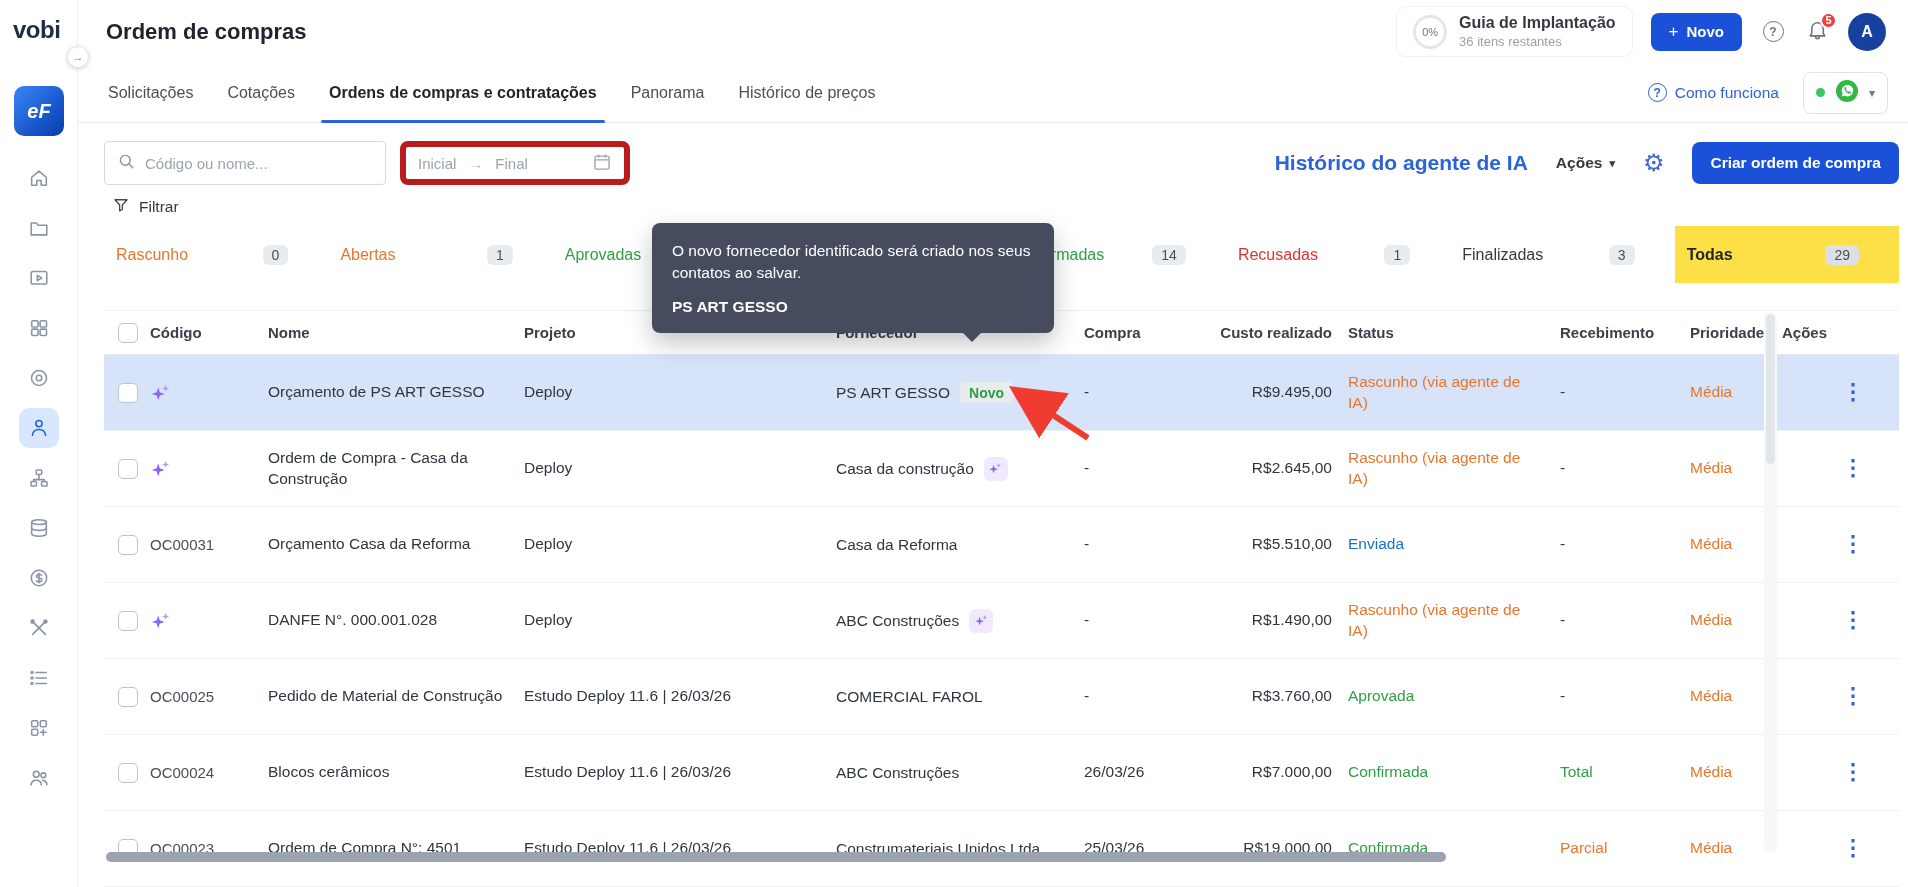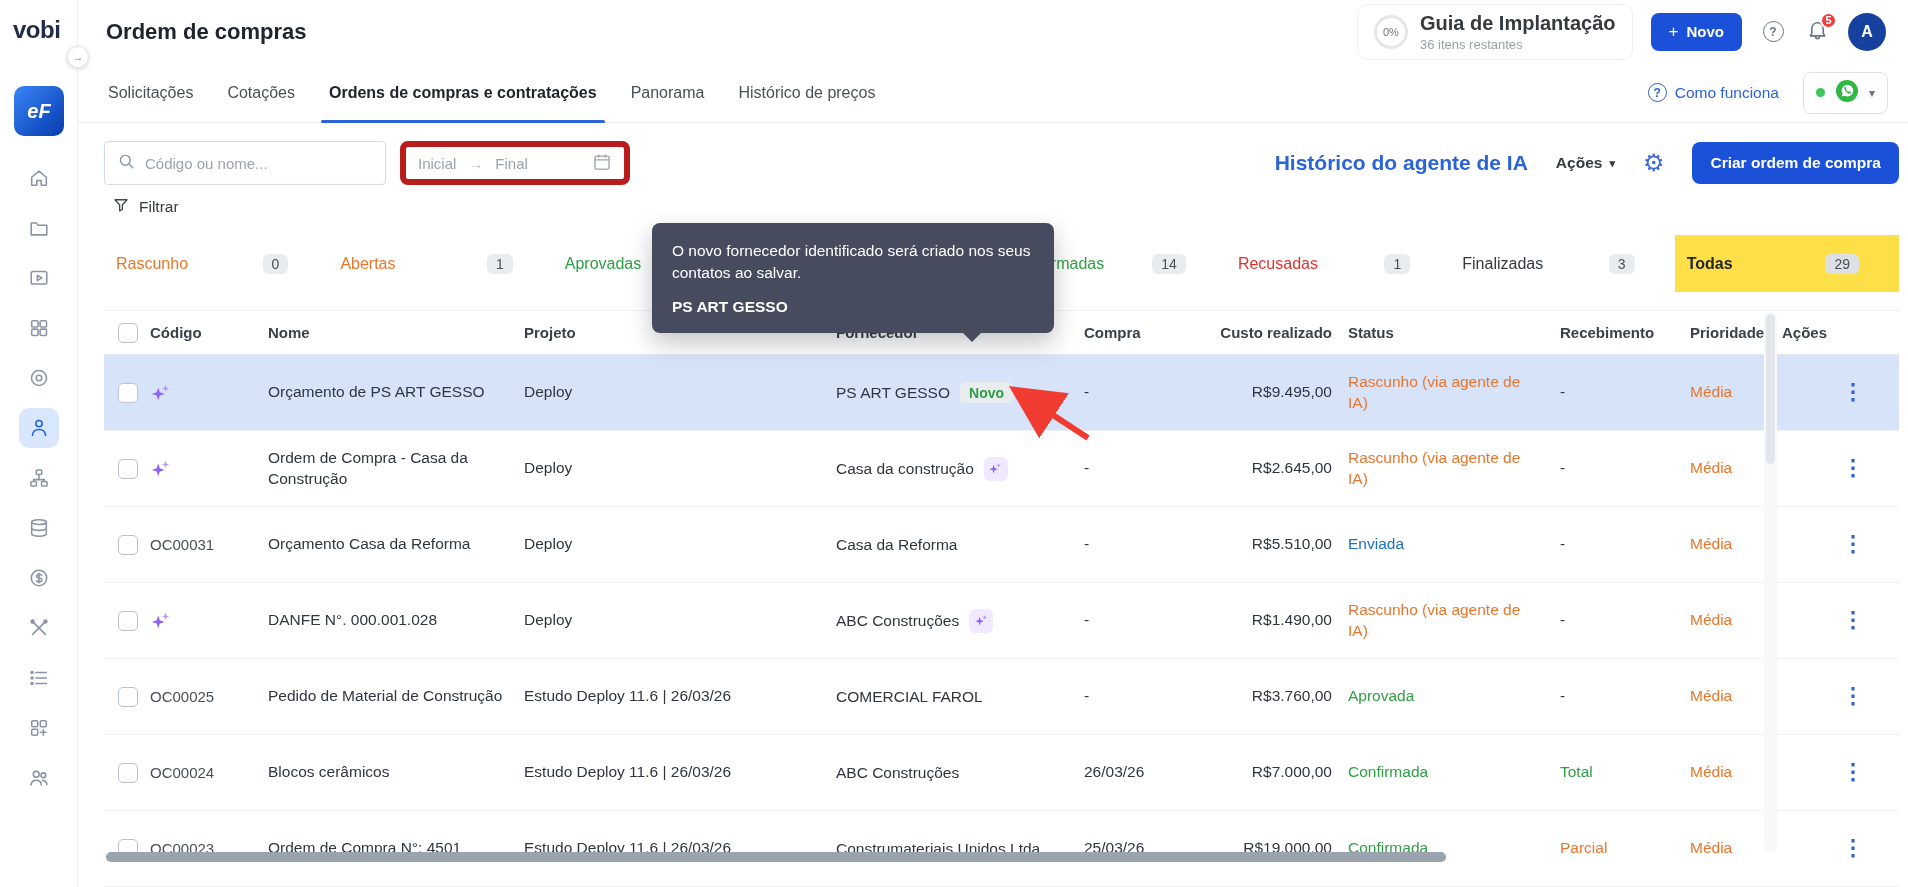--- a/index.html
+++ b/index.html
@@ -15,21 +15,21 @@
   .side-item { width:40px; height:40px; display:flex; align-items:center; justify-content:center; border-radius:10px; color:#8a94a6; cursor:pointer; }
   .side-item.active { background:#d9e6ff; color:#1c62d6; }
   .side-item svg { display:block; }
 
   
   .header { position:absolute; left:76px; top:0; width:1830px; height:63px; display:flex; align-items:center; padding:0 20px 0 30px; background:#fff; }
   .page-title { font-size:22px; font-weight:700; color:#20242e; }
   .header-right { margin-left:auto; display:flex; align-items:center; gap:18px; }
   .guide-card { display:flex; align-items:center; gap:12px; border:1px solid #eef0f3; border-radius:10px; padding:7px 16px; cursor:pointer; }
   .progress-ring { width:34px; height:34px; border-radius:50%; border:3px solid #e3e7eb; display:flex; align-items:center; justify-content:center; font-size:11px; color:#6b7683; }
-  .guide-title { font-size:20px; color:#343a40; font-weight:600; }
+  .guide-title { font-size:16px; color:#343a40; font-weight:600; }
   .guide-sub { font-size:13px; color:#98a1ab; margin-top:2px; }
   .btn-novo { display:flex; align-items:center; gap:8px; background:#1b51d9; color:#fff; border-radius:8px; padding:9px 18px; font-size:15px; font-weight:600; cursor:pointer; }
   .plus { font-size:17px; font-weight:400; }
   .icon-btn { position:relative; display:flex; align-items:center; justify-content:center; width:26px; height:26px; cursor:pointer; }
   .help-circle { width:21px; height:21px; border-radius:50%; border:1.6px solid #6b7683; color:#6b7683; font-size:12px; font-weight:700; display:flex; align-items:center; justify-content:center; }
   .badge-count { position:absolute; top:-7px; right:-7px; background:#f03e3e; color:#fff; border-radius:9px; min-width:17px; height:17px; padding:0 3px; font-size:11px; font-weight:700; display:flex; align-items:center; justify-content:center; border:2px solid #fff; }
   .avatar { width:38px; height:38px; border-radius:50%; background:#17419e; color:#fff; font-weight:700; font-size:16px; display:flex; align-items:center; justify-content:center; cursor:pointer; }
 
   
   .tabbar { position:absolute; left:78px; top:63px; width:1830px; height:60px; border-bottom:1px solid #e9ecef; display:flex; align-items:center; padding:0 20px 0 30px; gap:34px; background:#fff; }
@@ -51,21 +51,21 @@
   .date-box { width:230px; height:44px; border:6px solid #b91c1c; border-radius:8px; display:flex; align-items:center; gap:12px; padding:0 12px; color:#9aa3ad; font-size:15px; cursor:pointer; }
   .date-box .spacer { flex:1; }
   .toolbar-right { margin-left:auto; display:flex; align-items:center; gap:28px; }
   .link-ia { color:#2b63d9; font-size:21px; font-weight:700; cursor:pointer; }
   .acoes { font-size:15.5px; color:#343a40; font-weight:600; cursor:pointer; display:flex; align-items:center; gap:7px; }
   .gear { font-size:24px; color:#3f6ad8; cursor:pointer; line-height:1; }
   .btn-primary { background:#1b51d9; color:#fff; font-size:15.5px; font-weight:600; padding:12px 18px; border-radius:8px; cursor:pointer; white-space:nowrap; }
   .filter-row { position:absolute; left:112px; top:196px; display:flex; align-items:center; gap:9px; font-size:15.5px; color:#343a40; cursor:pointer; }
 
   
-  .status-tabs { position:absolute; left:104px; top:235px; width:1795px; height:57px; display:flex; }
+  .status-tabs { position:absolute; left:104px; top:226px; width:1795px; height:57px; display:flex; }
   .stab { flex:1; display:flex; align-items:center; padding:0 40px 0 12px; cursor:pointer; }
   .stab .lbl { font-size:16px; font-weight:500; }
   .stab .cnt { margin-left:auto; background:#e9ecef; border-radius:6px; padding:2px 9px; font-size:14px; color:#495057; min-width:16px; text-align:center; }
   .stab.active { background:#fde047; }
   .stab.active .lbl { font-weight:700; color:#23262e; }
   .stab.active .cnt { background:#dde1e6;text-align:right; }
 
   
   :root { --cols: 44px 118px 256px 312px 248px 128px 136px 212px 130px 92px 119px; }
   .table { position:absolute; left:104px; top:310px; width:1795px; }

